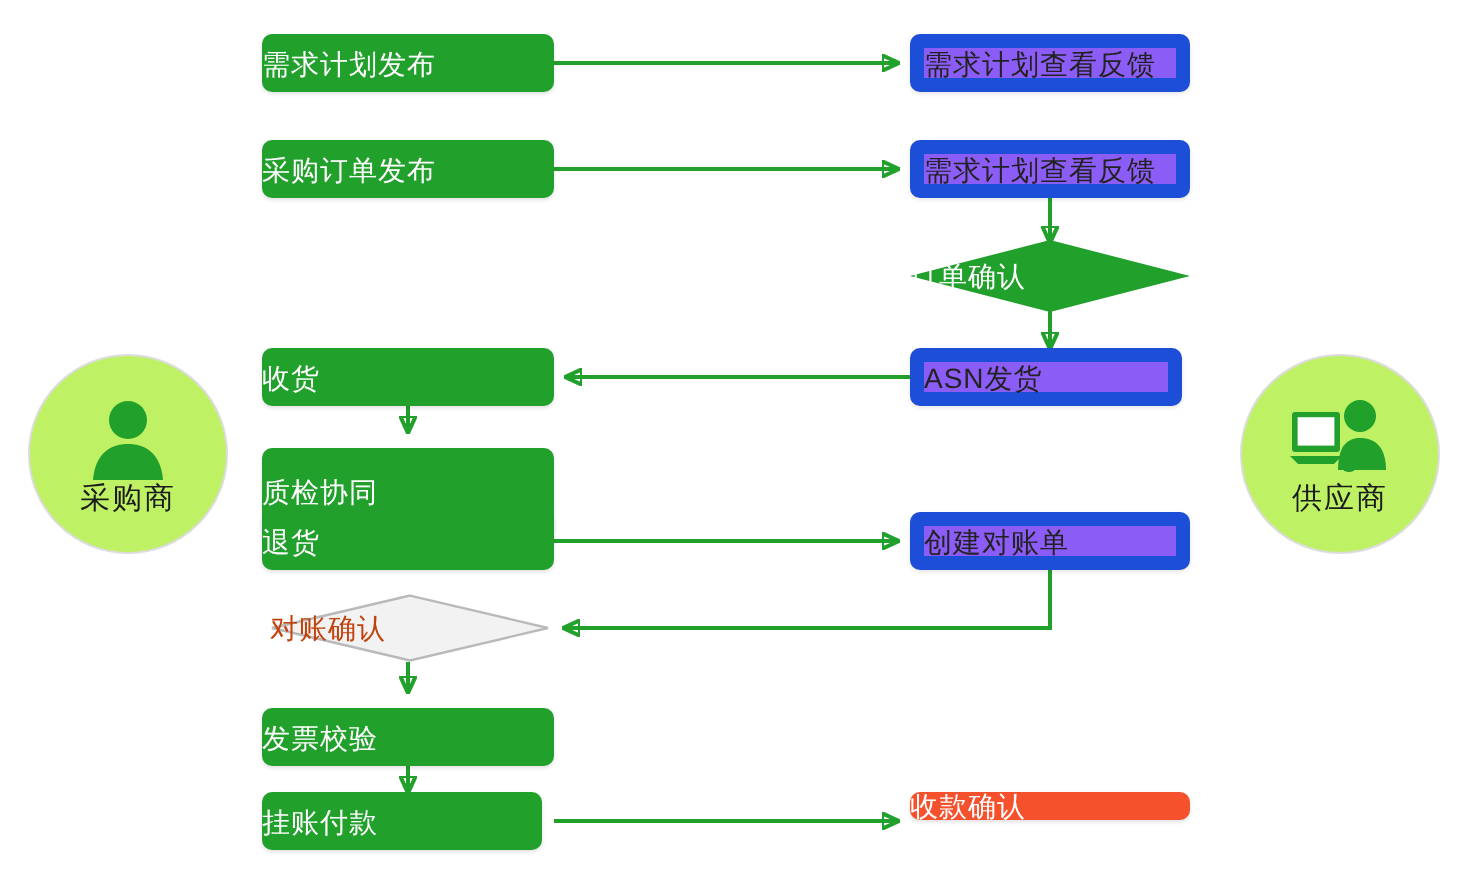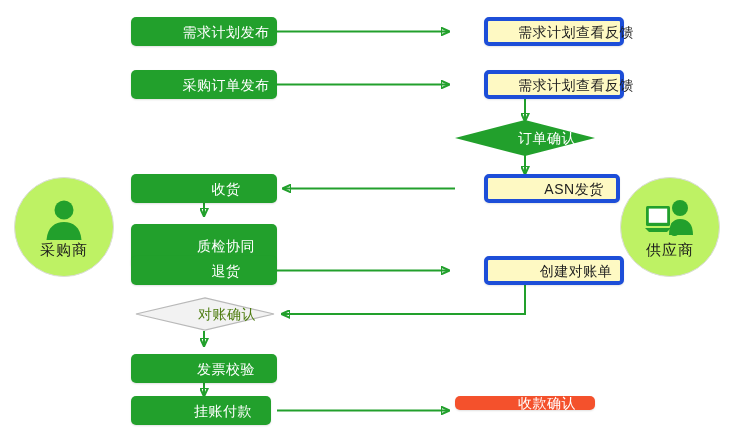--- a/index.html
+++ b/index.html
@@ -17,45 +17,42 @@
     background: #ffffff;
     overflow: hidden;
   }
 
   
   .node {
     position: absolute;
     box-sizing: border-box;
     display: flex;
     align-items: center;
-    justify-content: center;
     font-size: 14px;
     line-height: 1;
     letter-spacing: 0.5px;
     white-space: nowrap;
     z-index: 3;
-    padding-left: 44px;
   }
 
   
   .node.green {
     background: #22a02c;
     color: #ffffff;
     border-radius: 5px;
     box-shadow: 0 1px 2px rgba(0,0,0,0.12);
   }
 
   
   .node.plain {
-    background: #fef9c3;
+    background: #8b5cf6;
     color: #222222;
-    border: 4px solid #1d4ed8;
+    border: 7px solid #1d4ed8;
     border-radius: 5px;
     box-shadow: 0 1px 2px rgba(0,0,0,0.10);
-    margin-left: 29px;
   }
 
   
   .node.red {
     background: #f4512c;
     color: #ffffff;
     border-radius: 5px;
     box-shadow: 0 1px 2px rgba(0,0,0,0.12);
   }
 
@@ -69,21 +66,21 @@
     left: 0;
     top: 0;
     width: 100%;
     height: 100%;
   }
   .node.diamond .dlabel {
     position: relative;
     z-index: 2;
   }
   .node.diamond.green-d .dlabel { color: #ffffff; }
-  .node.diamond.grey-d  .dlabel { color: #4d7c0f; }
+  .node.diamond.grey-d  .dlabel { color: #c2410c; }
 
   
   .actor {
     position: absolute;
     width: 98px;
     height: 98px;
     border-radius: 50%;
     background: #bef264;
     border: 1px solid #dcdcdc;
     display: flex;

